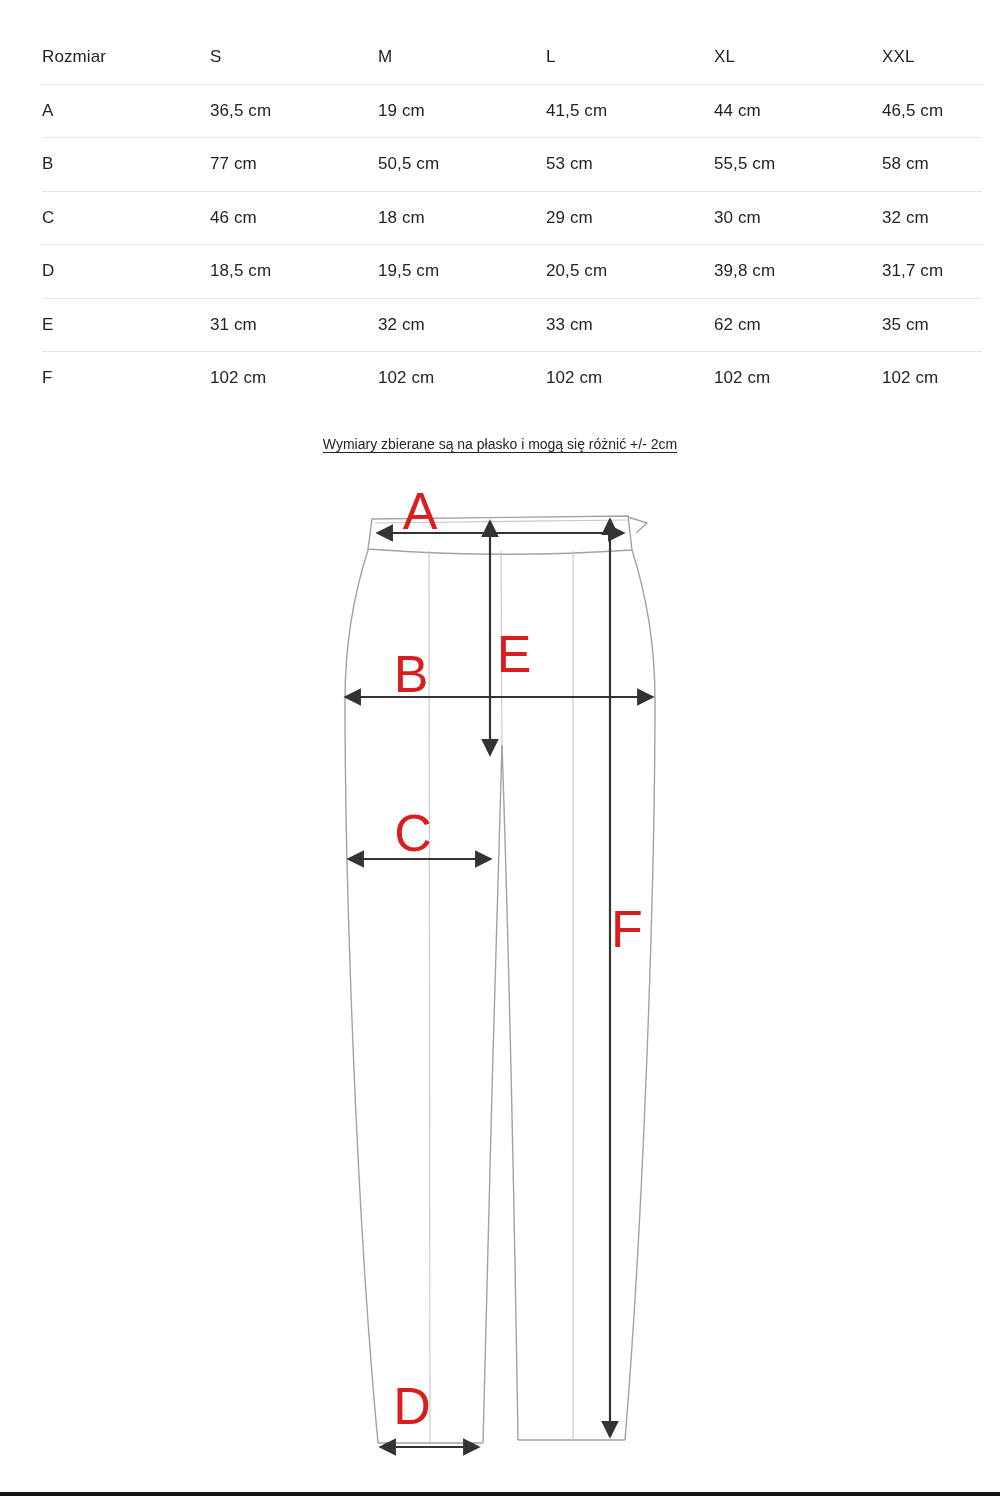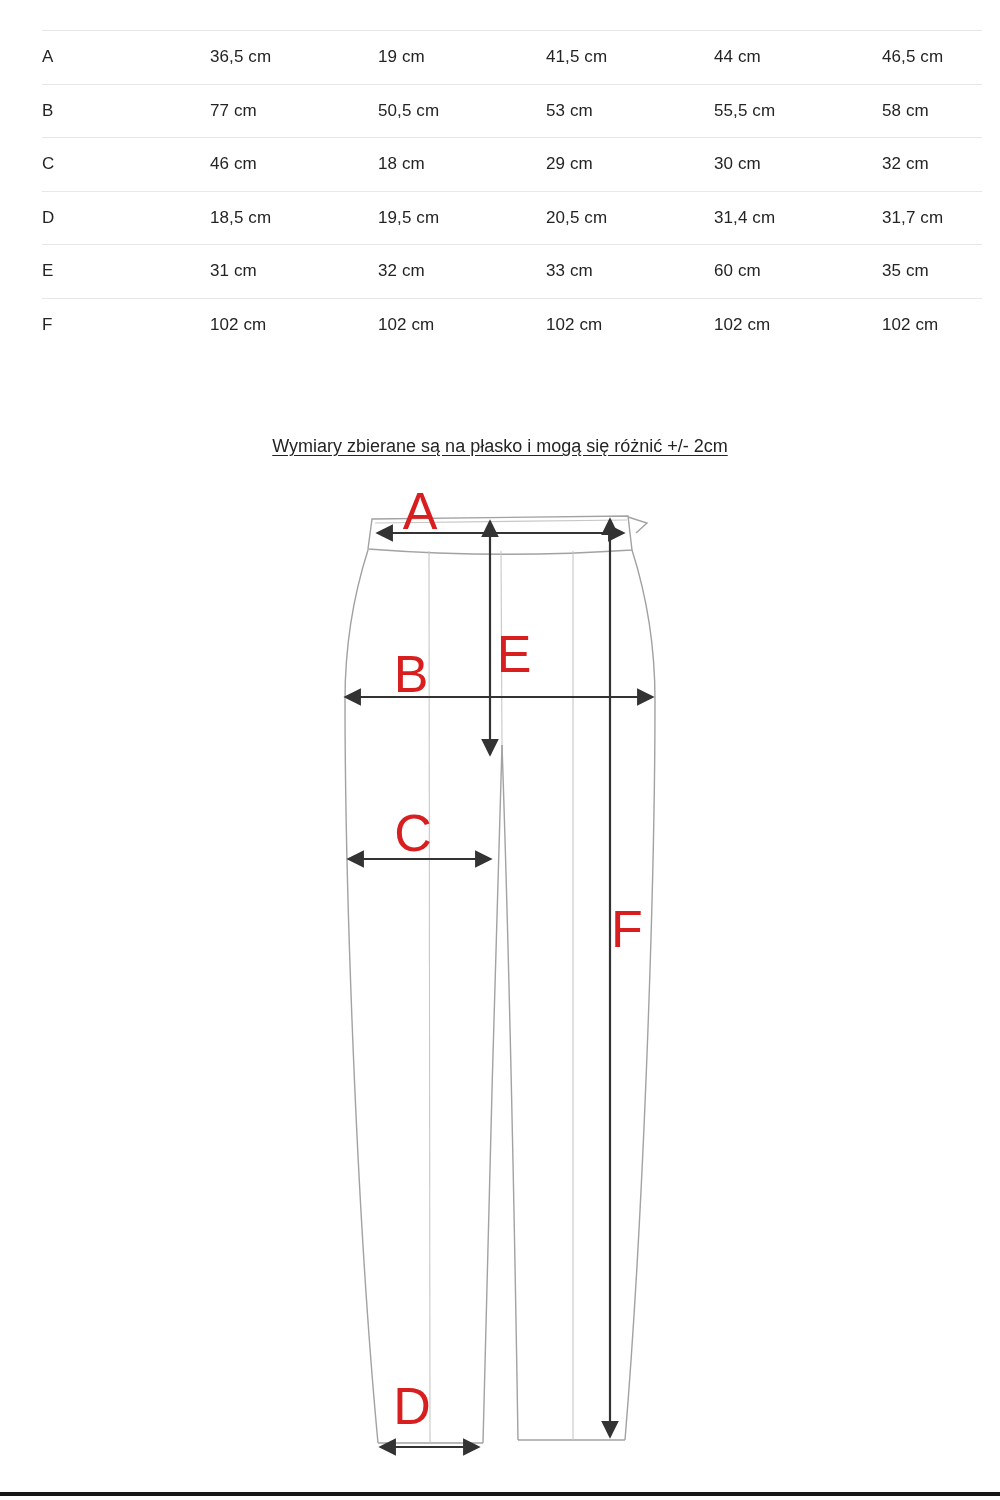--- a/index.html
+++ b/index.html
@@ -39,21 +39,21 @@
     white-space: nowrap;
   }
 
   
   .note {
     position: absolute;
     top: 436px;
     left: 0;
     width: 100%;
     text-align: center;
-    font-size: 18px;
+    font-size: 14px;
     color: #242424;
     text-decoration: underline;
     text-underline-offset: 3px;
   }
 
   
   .diagram {
     position: absolute;
     left: 0;
     top: 480px;
@@ -79,20 +79,28 @@
     background: #161616;
   }
 </style>
 </head>
 <body>
 
 <div class="page">
 
   <div class="size-table">
 
+    <div class="t-row t-head">
+      <span class="cell">Rozmiar</span>
+      <span class="cell">S</span>
+      <span class="cell">M</span>
+      <span class="cell">L</span>
+      <span class="cell">XL</span>
+      <span class="cell">XXL</span>
+    </div>
 
     <div class="t-row t-data">
       <span class="cell">A</span>
       <span class="cell">36,5 cm</span>
       <span class="cell">19 cm</span>
       <span class="cell">41,5 cm</span>
       <span class="cell">44 cm</span>
       <span class="cell">46,5 cm</span>
     </div>
 
@@ -112,30 +120,30 @@
       <span class="cell">29 cm</span>
       <span class="cell">30 cm</span>
       <span class="cell">32 cm</span>
     </div>
 
     <div class="t-row t-data">
       <span class="cell">D</span>
       <span class="cell">18,5 cm</span>
       <span class="cell">19,5 cm</span>
       <span class="cell">20,5 cm</span>
-      <span class="cell">31,4 cm</span>
+      <span class="cell">39,8 cm</span>
       <span class="cell">31,7 cm</span>
     </div>
 
     <div class="t-row t-data">
       <span class="cell">E</span>
       <span class="cell">31 cm</span>
       <span class="cell">32 cm</span>
       <span class="cell">33 cm</span>
-      <span class="cell">60 cm</span>
+      <span class="cell">62 cm</span>
       <span class="cell">35 cm</span>
     </div>
 
     <div class="t-row t-data">
       <span class="cell">F</span>
       <span class="cell">102 cm</span>
       <span class="cell">102 cm</span>
       <span class="cell">102 cm</span>
       <span class="cell">102 cm</span>
       <span class="cell">102 cm</span>

